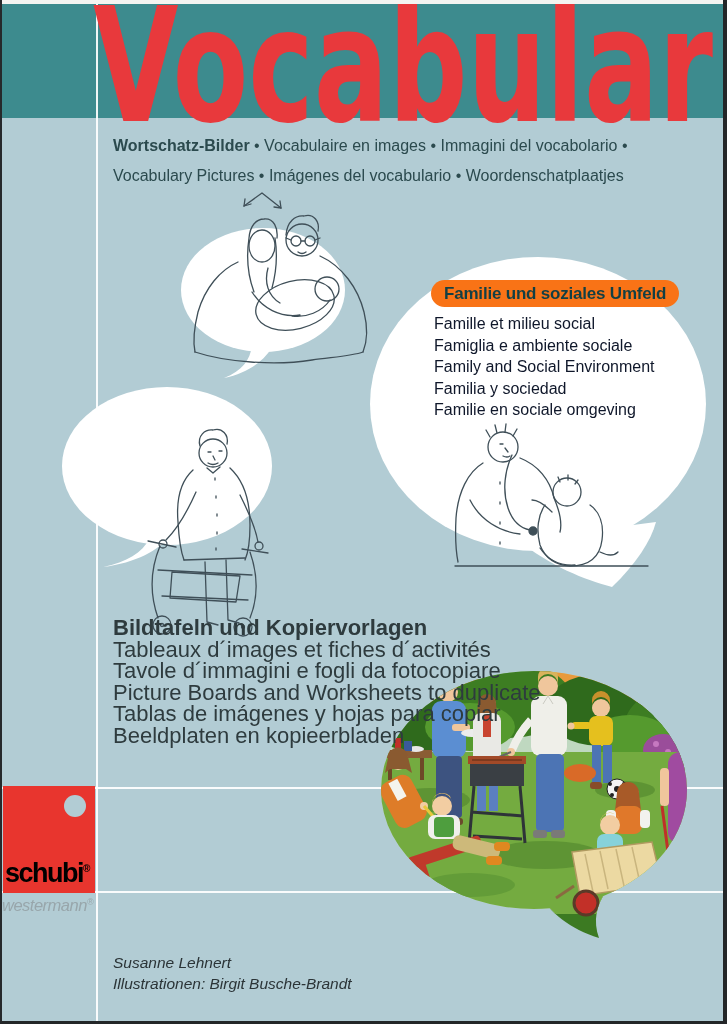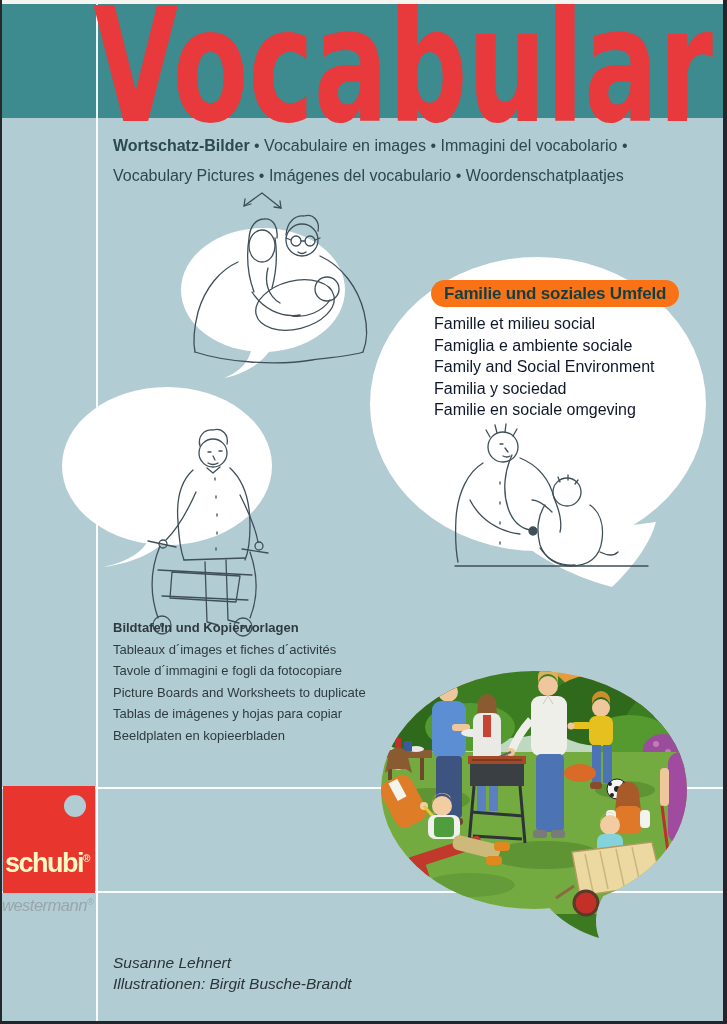--- a/index.html
+++ b/index.html
@@ -16,26 +16,26 @@
   .illus{position:absolute;left:0;top:0;z-index:2;}
   .title-svg{position:absolute;left:0;top:0;z-index:3;}
   .title-svg text{fill:#e8393c;font-family:"DejaVu Sans","Liberation Sans",sans-serif;font-weight:bold;}
   .subtitle{position:absolute;left:113px;top:131px;width:530px;font-size:16px;line-height:30px;
             color:#2b4a4e;z-index:4;}
   .subtitle b{font-weight:bold;}
   .pill{position:absolute;left:431px;top:280px;background:#f97316;color:#123f44;font-weight:bold;
         font-size:17px;line-height:23px;padding:2px 13px 2px 13px;border-radius:15px;z-index:4;
         letter-spacing:-0.2px;}
   .topic-list{position:absolute;left:434px;top:313px;font-size:16px;line-height:21.5px;color:#0f172a;z-index:4;}
-  .contents-block{position:absolute;left:113px;top:617px;font-size:13px;line-height:21.5px;color:#2e3b3e;z-index:4;}
+  .contents-block{position:absolute;left:113px;top:617px;font-size:22px;line-height:21.5px;color:#2e3b3e;z-index:4;}
   .contents-block .hd{font-weight:bold;}
   .credits{position:absolute;left:113px;top:952px;font-size:15.5px;line-height:21px;color:#2b3437;z-index:4;font-style:italic;}
   .logo{position:absolute;left:3px;top:786px;width:92px;height:107px;background:#e8352e;z-index:4;}
   .logo-dot{position:absolute;right:9px;top:9px;width:22px;height:22px;border-radius:50%;background:#b2ccd4;}
-  .logo-brand{position:absolute;left:2px;bottom:16px;color:#fef9c3;font-weight:bold;font-size:27px;
+  .logo-brand{position:absolute;left:2px;bottom:6px;color:#000000;font-weight:bold;font-size:27px;
               letter-spacing:-1.5px;line-height:1;}
   .logo-brand sup{font-size:10px;letter-spacing:0;vertical-align:super;}
   .imprint{position:absolute;left:2px;top:896px;color:#98a6ab;font-size:16.5px;font-style:italic;
            font-weight:normal;letter-spacing:-0.5px;z-index:4;}
   .imprint sup{font-size:9px;vertical-align:super;}
 </style>
 </head>
 <body>
 
 <div class="page">

